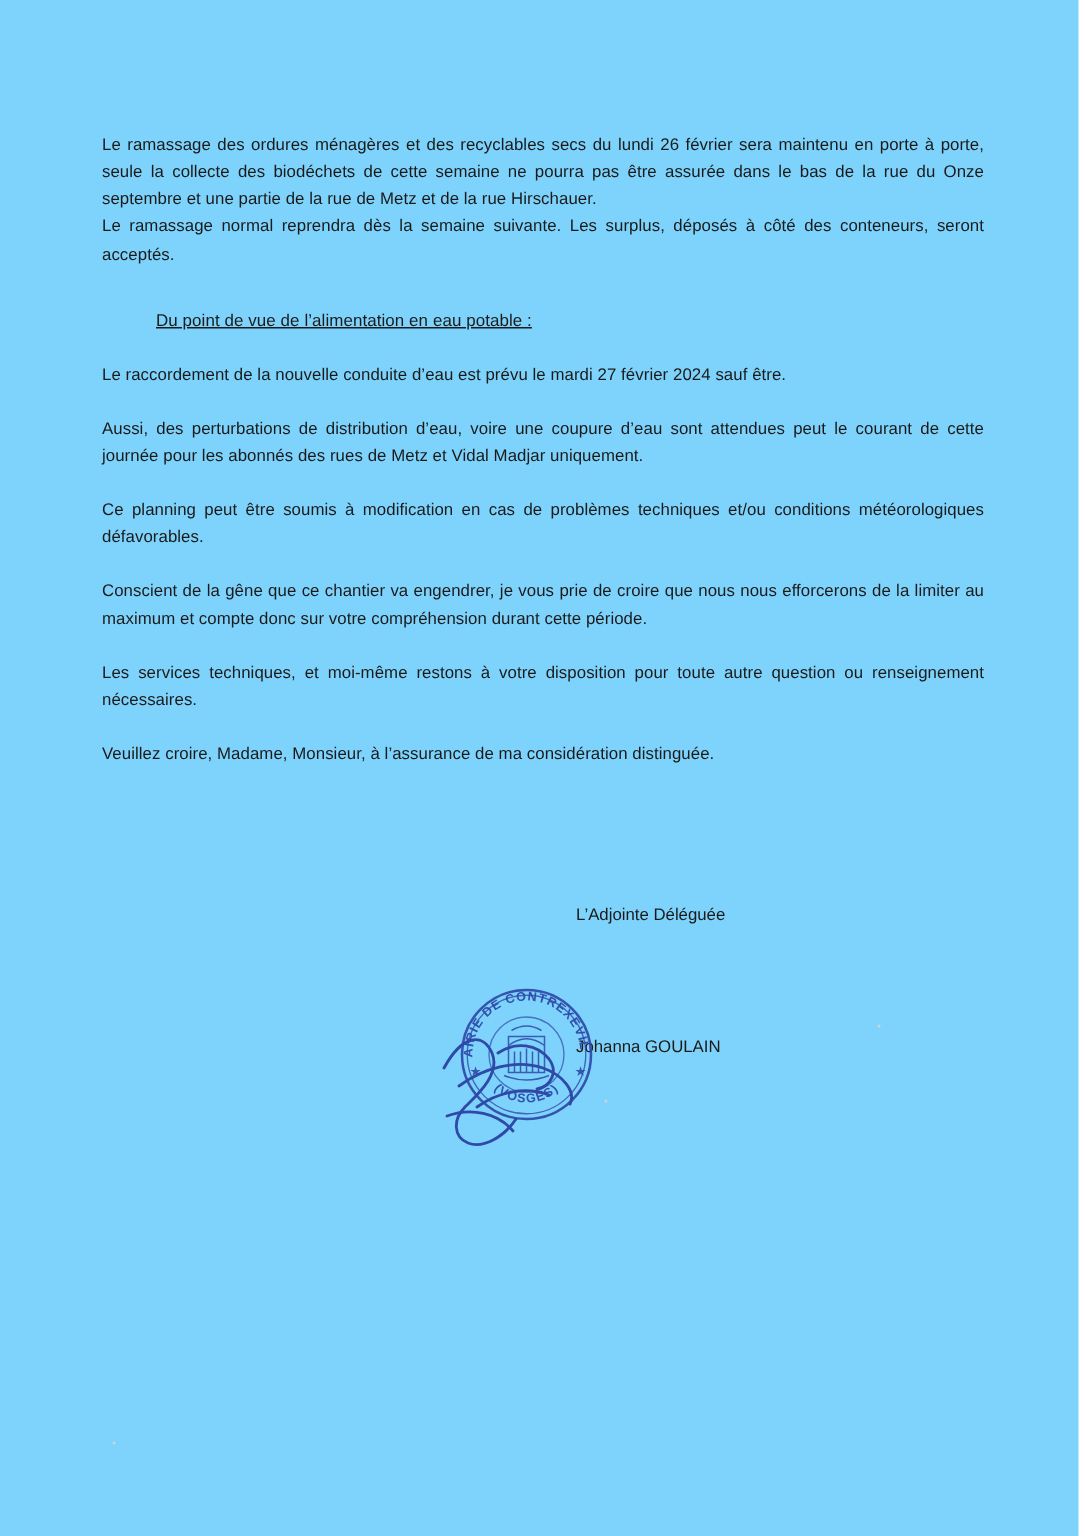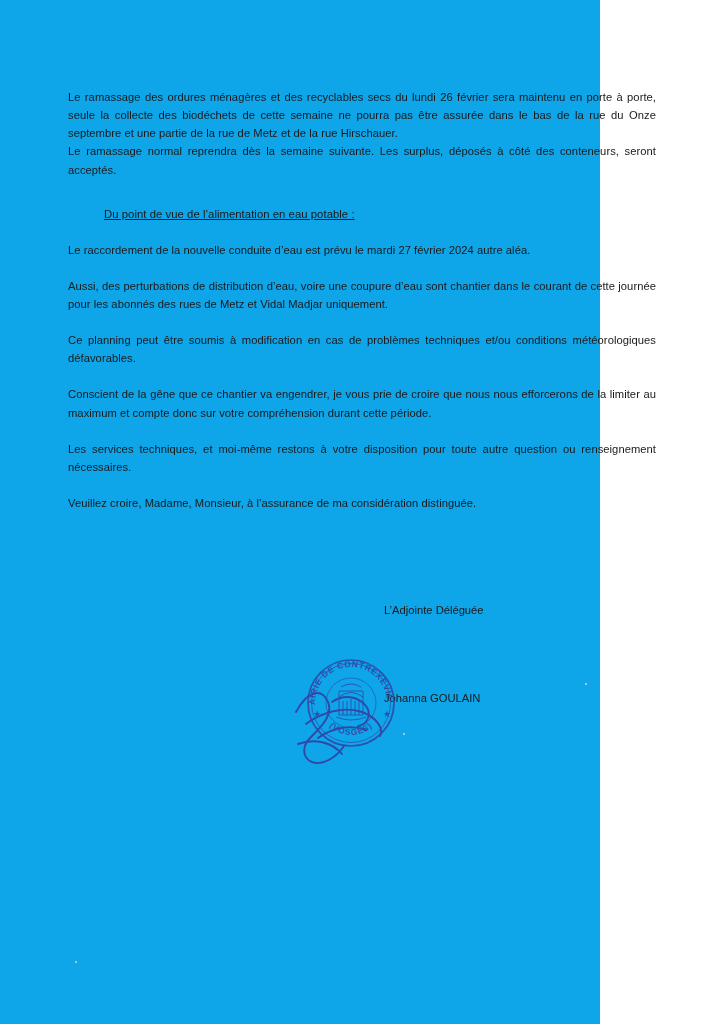--- a/index.html
+++ b/index.html
@@ -9,23 +9,23 @@
   }
   body {
     width: 724px;
     height: 1024px;
     overflow: hidden;
     font-family: "Liberation Sans", sans-serif;
     color: #1a1a1a;
   }
   .page {
     position: relative;
-    width: 600px;
+    width: 719px;
     height: 1024px;
-    background: #0ea5e9;
+    background: #7dd3fc;
   }
   .content {
     position: absolute;
     left: 68px;
     top: 88px;
     width: 588px;
   }
   p {
     margin: 0;
     font-size: 11.2px;
@@ -97,25 +97,25 @@
       <p>Le ramassage des ordures ménagères et des recyclables secs du lundi 26 février sera maintenu en porte à porte, seule la collecte des biodéchets de cette semaine ne pourra pas être assurée dans le bas de la rue du Onze septembre et une partie de la rue de Metz et de la rue Hirschauer.</p>
       <p>Le ramassage normal reprendra dès la semaine suivante. Les surplus, déposés à côté des conteneurs, seront acceptés.</p>
     </div>
 
     <div class="gap-lg"></div>
 
     <p class="underline-head">Du point de vue de l’alimentation en eau potable :</p>
 
     <div class="gap-md"></div>
 
-    <p><span>Le raccordement de la nouvelle conduite d’eau est prévu </span><span class="bold">le mardi 27 février 2024</span><span> autre aléa.</span></p>
+    <p><span>Le raccordement de la nouvelle conduite d’eau est prévu </span><span class="bold">le mardi 27 février 2024</span><span> sauf être.</span></p>
 
     <div class="gap-md"></div>
 
-    <p>Aussi, des perturbations de distribution d’eau, voire une coupure d’eau sont chantier dans le courant de cette journée pour les abonnés des rues de Metz et Vidal Madjar uniquement.</p>
+    <p>Aussi, des perturbations de distribution d’eau, voire une coupure d’eau sont attendues peut le courant de cette journée pour les abonnés des rues de Metz et Vidal Madjar uniquement.</p>
 
     <div class="gap-md"></div>
 
     <p>Ce planning peut être soumis à modification en cas de problèmes techniques et/ou conditions météorologiques défavorables.</p>
 
     <div class="gap-md"></div>
 
     <p>Conscient de la gêne que ce chantier va engendrer, je vous prie de croire que nous nous efforcerons de la limiter au maximum et compte donc sur votre compréhension durant cette période.</p>
 
     <div class="gap-md"></div>

